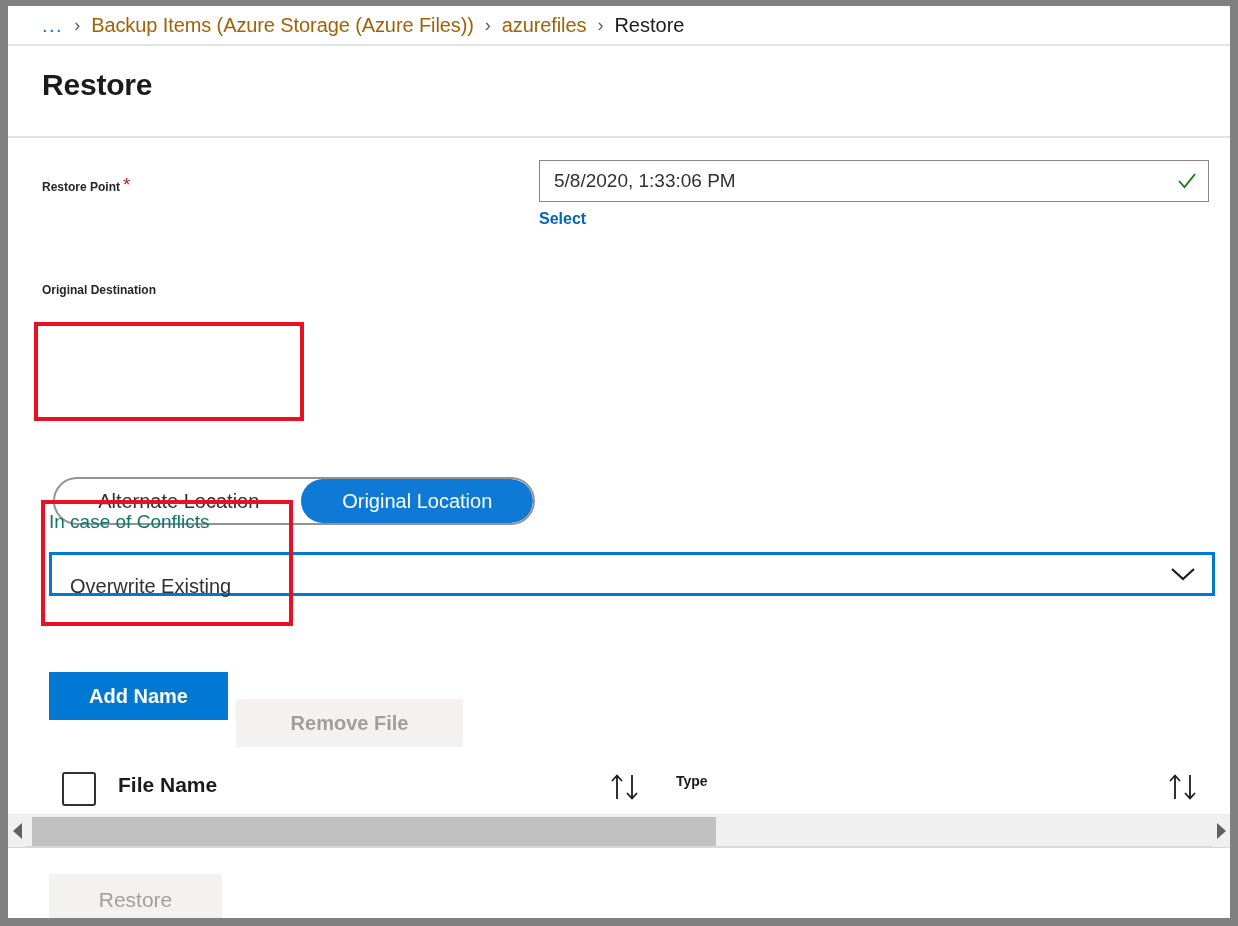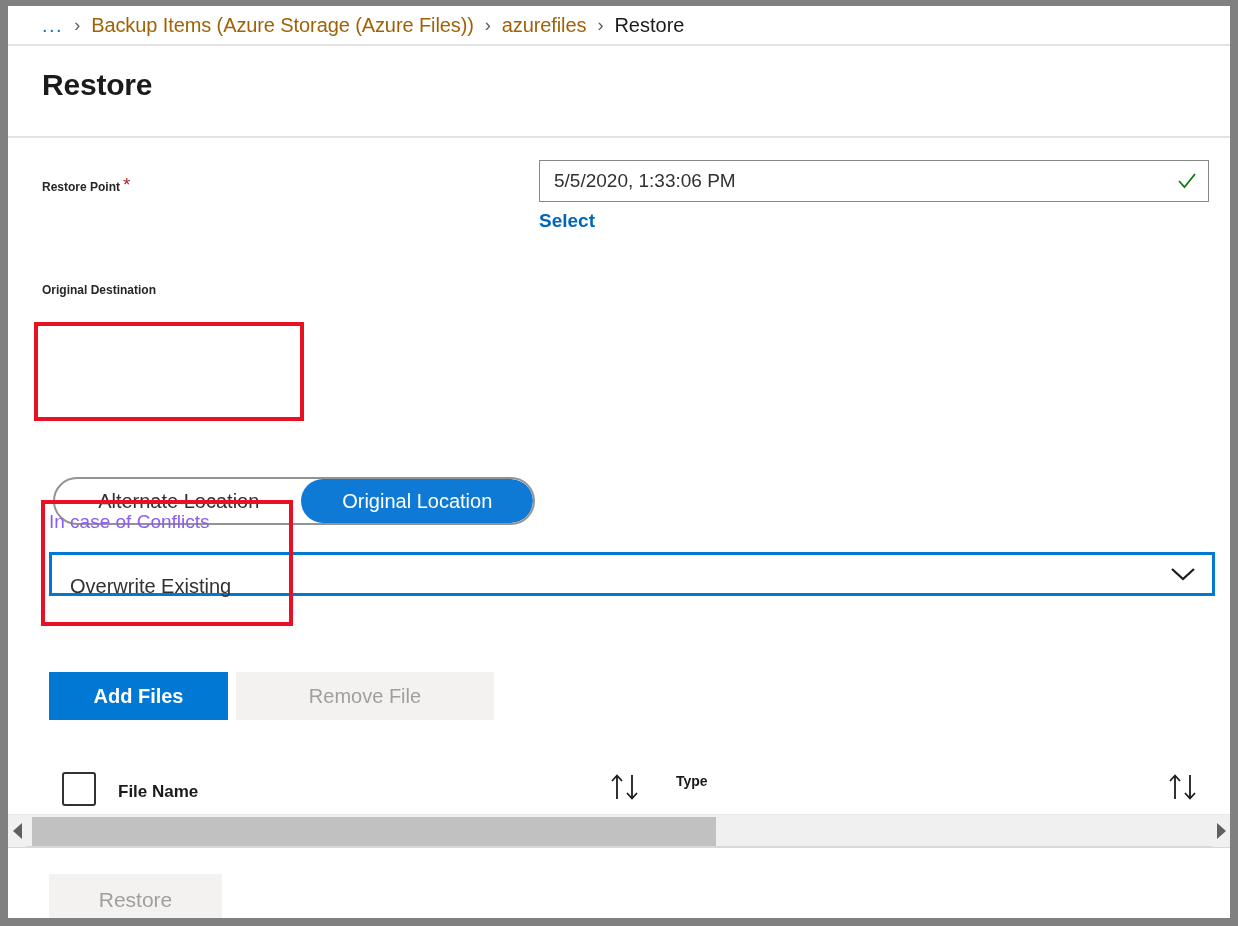--- a/index.html
+++ b/index.html
@@ -89,21 +89,21 @@
     background: #ffffff;
   }
 
   .label {
     font-size: 12px;
     color: #262626;
     font-weight: 600;
   }
   .label-normal {
     font-size: 19px;
-    color: #8b5cf6;
+    color: #0f766e;
     font-weight: 400;
   }
   .req-star {
     color: #a4262c;
     font-size: 19px;
     margin-left: 3px;
   }
 
   
   .restore-point-label {
@@ -125,21 +125,21 @@
     color: #323130;
     flex: 1;
   }
   .check-icon {
     width: 22px; height: 22px;
     display: inline-block;
   }
   .select-link {
     position: absolute;
     left: 531px; top: 72px;
-    font-size: 19px;
+    font-size: 16px;
     color: #0067b8;
     font-weight: 600;
     cursor: pointer;
   }
 
   
   .recovery-label {
     position: absolute;
     left: 34px; top: 142px;
   }
@@ -213,47 +213,47 @@
     cursor: pointer;
   }
   .btn-primary {
     left: 41px; top: 534px;
     width: 179px;
     background: #0078d4;
     color: #ffffff;
     font-weight: 700;
   }
   .btn-disabled {
-    left: 228px; top: 534px;
-    width: 258px;
+    left: 228px; top: 561px;
+    width: 227px;
     background: #f3f2f1;
     color: #a19f9d;
-    font-weight: 400;
+    font-weight: 700;
     cursor: default;
   }
 
   
   .table-head {
     position: absolute;
     left: 34px; top: 620px;
     width: 1180px; height: 56px;
   }
   .head-checkbox {
     position: absolute;
     left: 20px; top: 14px;
     width: 34px; height: 34px;
     border: 2px solid #323130;
     border-radius: 3px;
     background: #ffffff;
     cursor: pointer;
   }
   .col-filename {
     position: absolute;
-    left: 76px; top: 24px;
-    font-size: 17px;
+    left: 76px; top: 15px;
+    font-size: 21px;
     font-weight: 600;
     color: #1b1b1b;
   }
   .sort-icon-1 {
     position: absolute;
     left: 564px; top: 14px;
   }
   .col-type {
     position: absolute;
     left: 634px; top: 15px;
@@ -354,21 +354,21 @@
       <div class="page-title">Restore</div>
     </div>
 
     <div class="form-body">
 
       <div class="restore-point-label">
         <span class="label">Restore Point</span><span class="req-star">*</span>
       </div>
 
       <div class="restore-point-field">
-        <span class="restore-point-value">5/5/2020, 1:33:06 PM</span>
+        <span class="restore-point-value">5/8/2020, 1:33:06 PM</span>
         <span class="check-icon">
           <svg width="22" height="22" viewBox="0 0 22 22">
             <polyline points="3,11 8.5,17 19,4" fill="none" stroke="#107c10" stroke-width="1.8"></polyline>
           </svg>
         </span>
       </div>
 
       <div class="select-link">Select</div>
 
       <div class="recovery-label">
@@ -386,21 +386,21 @@
 
       <div class="conflicts-select">
         <span class="conflicts-value">Overwrite Existing</span>
         <span class="chev">
           <svg width="26" height="14" viewBox="0 0 26 14">
             <polyline points="2,2 13,12 24,2" fill="none" stroke="#1b1b1b" stroke-width="2.2"></polyline>
           </svg>
         </span>
       </div>
 
-      <button class="btn btn-primary">Add Files</button>
+      <button class="btn btn-primary">Add Name</button>
       <button class="btn btn-disabled">Remove File</button>
 
       <div class="table-head">
         <div class="head-checkbox"></div>
         <div class="col-filename">File Name</div>
         <div class="sort-icon-1">
           <svg width="44" height="30" viewBox="0 0 44 30">
             <g stroke="#1b1b1b" stroke-width="1.8" fill="none">
               <line x1="11" y1="27" x2="11" y2="4"></line>
               <polyline points="6,9 11,3.5 16,9"></polyline>

